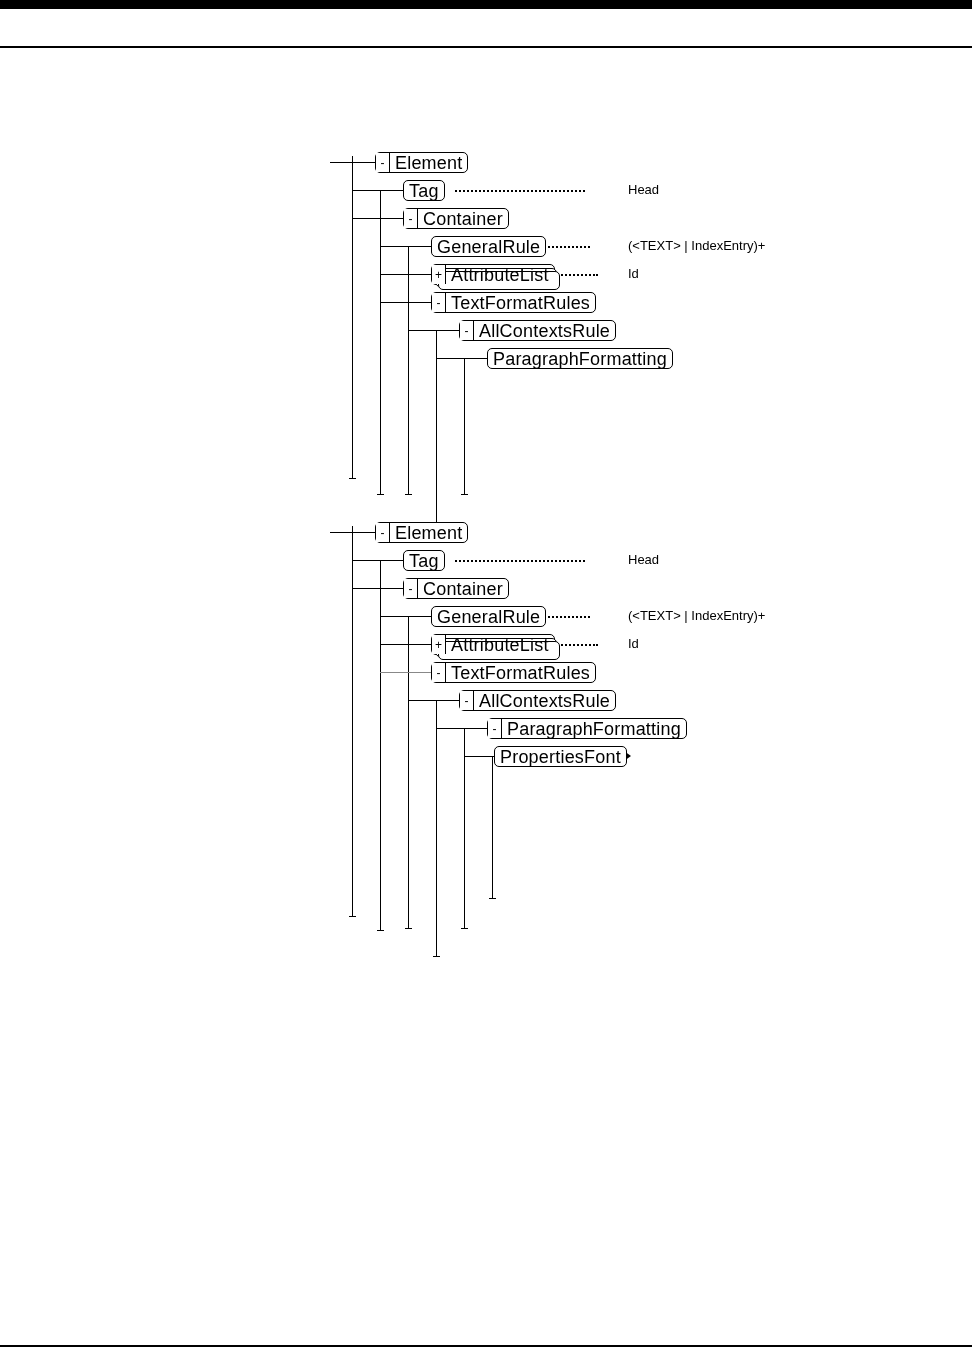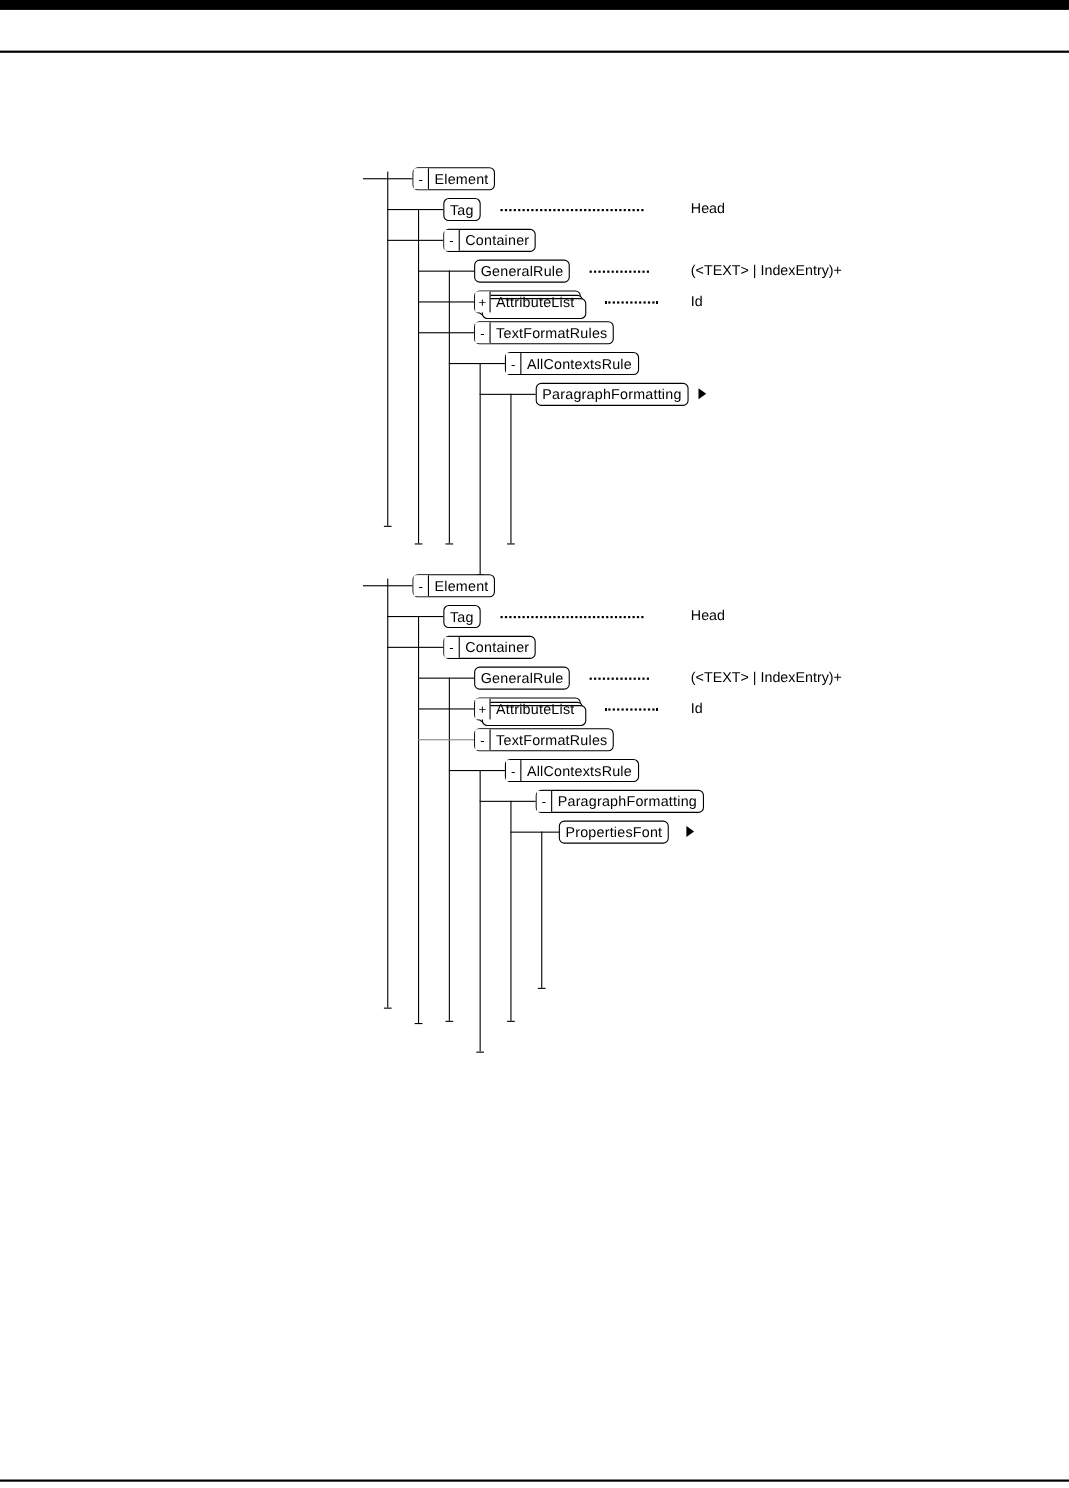--- a/index.html
+++ b/index.html
@@ -76,21 +76,21 @@
     font-size: 12px;
     line-height: 1;
     font-family: "Liberation Sans", sans-serif;
     color: #000000;
     background: #ffffff;
   }
   .node-label {
     display: flex;
     align-items: center;
     padding: 0 5px 0 5px;
-    font-size: 13px;
+    font-size: 18px;
     line-height: 1;
     letter-spacing: 0.2px;
     color: #000000;
   }
 
   
   .node-stack::before,
   .node-stack::after {
     content: "";
     position: absolute;
@@ -304,20 +304,20 @@
     </div>
     <div class="tree-row" style="top: 196px;">
       <div class="connector-h" style="left: 436px; width: 51px;"></div>
       <div class="node-box" style="left: 487px;">
         <span class="node-toggle">-</span>
         <span class="node-label">ParagraphFormatting</span>
       </div>
     </div>
     <div class="tree-row" style="top: 224px;">
       <div class="connector-h" style="left: 464px; width: 51px;"></div>
-      <div class="node-box" style="left: 508px;">
+      <div class="node-box" style="left: 494px;">
         <span class="node-label">PropertiesFont</span>
       </div>
       <div class="tri-right" style="left: 624.062px;"></div>
     </div>
   </div>
 
 <div class="bottom-rule"></div>
 
 </body></html>

